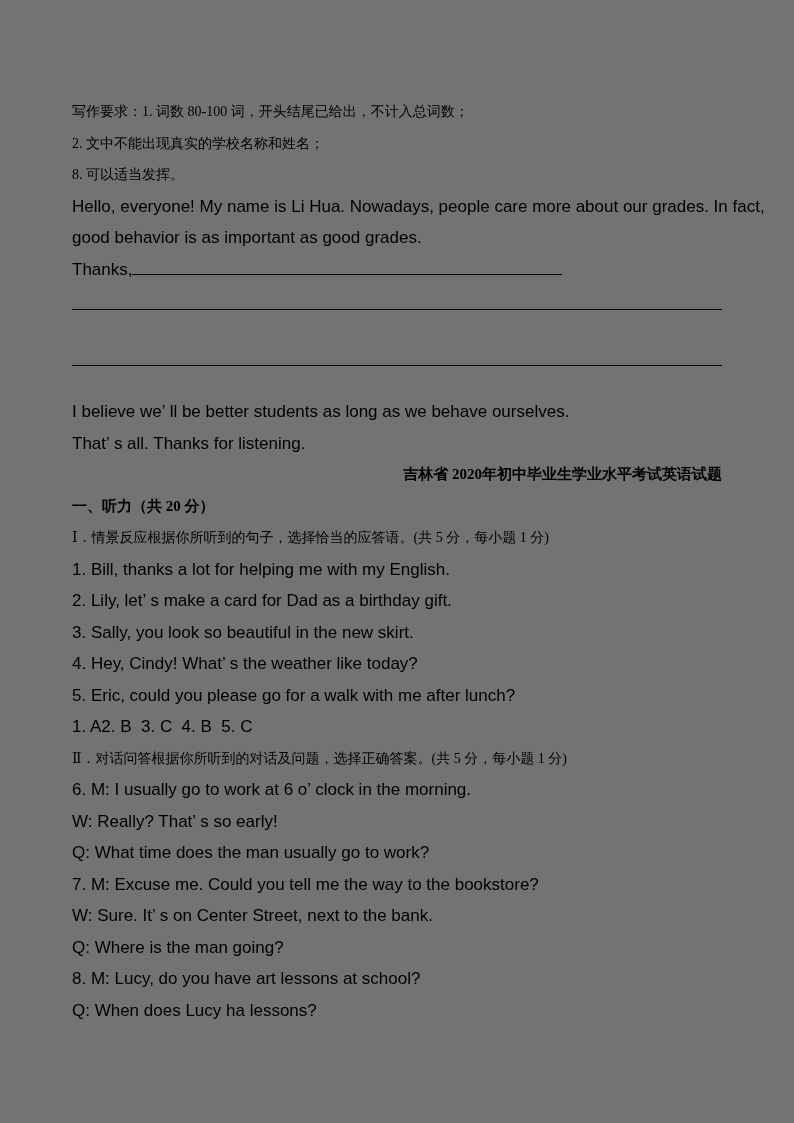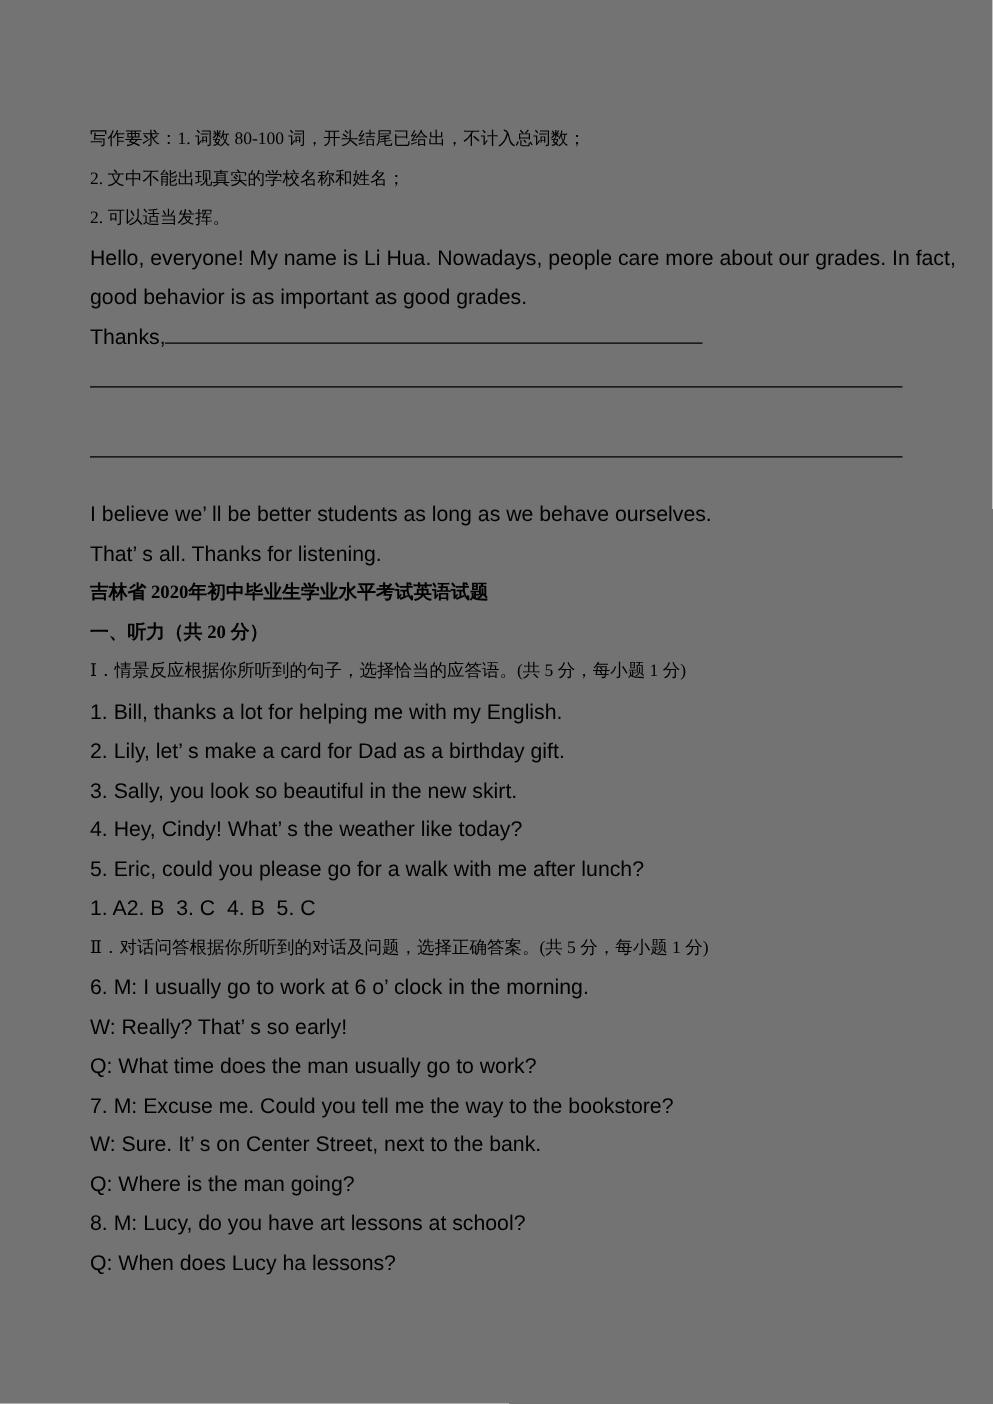--- a/index.html
+++ b/index.html
@@ -23,21 +23,21 @@
     color: #000;
   }
   .zh {
     font-family: "Liberation Serif", "DejaVu Serif", serif;
     font-size: 14px;
   }
   .en {
     font-family: Liberation Sans, sans-serif;
     font-size: 17px;
   }
-  .center { text-align: left; }
+  .center { text-align: right; }
   .bold   { font-weight: bold; }
   .title-size { font-size: 15px; }
   .uline {
     display: inline-block;
     width: 430px;
     border-bottom: 1px solid #000;
     height: 14px;
     vertical-align: baseline;
   }
   .fill { height: 31.5px; }
@@ -49,21 +49,21 @@
     height: 0;
   }
 </style>
 </head>
 <body>
 
 <div class="page">
 
   <div class="ln zh">写作要求：1. 词数 80-100 词，开头结尾已给出，不计入总词数；</div>
   <div class="ln zh">2. 文中不能出现真实的学校名称和姓名；</div>
-  <div class="ln zh">2. 可以适当发挥。</div>
+  <div class="ln zh">8. 可以适当发挥。</div>
 
   <div class="ln en">Hello, everyone! My name is Li Hua. Nowadays, people care more about our grades. In fact,</div>
   <div class="ln en">good behavior is as important as good grades.</div>
 
   <div class="ln en"><span>Thanks,</span><span class="uline"></span></div>
 
   <div class="ln fill"><span class="hl"></span></div>
   <div class="ln fill"><span class="hl"></span></div>
 
   <div class="ln en">I believe we’ ll be better students as long as we behave ourselves.</div>

